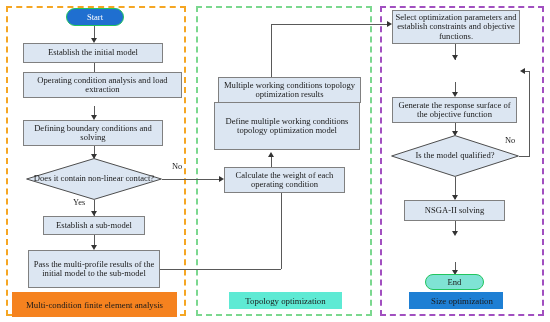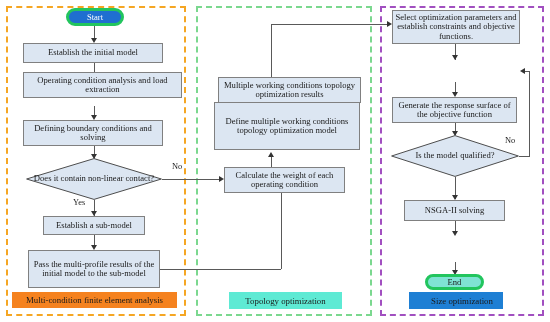--- a/index.html
+++ b/index.html
@@ -17,21 +17,21 @@
     position:absolute;box-sizing:border-box;
     background:#dce6f2;border:1px solid #808080;
     display:flex;align-items:center;justify-content:center;
     text-align:center;color:#1a1a1a;line-height:1.08;
     font-size:8.6px;padding:1px 2px;
   }
   .node.overflow{overflow:visible;}
   
   .term{
     position:absolute;box-sizing:border-box;
-    border:3px solid #22c55e;border-radius:999px;
+    border:1px solid #22c55e;border-radius:999px;
     display:flex;align-items:center;justify-content:center;
     text-align:center;font-size:8.6px;
   }
   .term.start{background:#1f6fd0;color:#ffffff;}
   .term.end{background:#7fe3d4;color:#1a1a1a;}
   
   .dec{position:absolute;}
   .dec svg{position:absolute;inset:0;}
   .dec .dectext{
     position:absolute;inset:0;display:flex;align-items:center;justify-content:center;
@@ -98,21 +98,21 @@
   <div class="node" style="left:43px;top:216px;width:102px;height:19px;">Establish a sub-model</div>
   <div class="ln lnv" style="left:94px;top:235px;height:12px;"></div>
   <div class="arw down" style="left:90.8px;top:245px;"></div>
 
   <div class="node" style="left:28px;top:250px;width:132px;height:38px;">Pass the multi-profile results of the initial model to the sub-model</div>
 
   <div class="ln lnh" style="left:160px;top:269px;width:121px;"></div>
   <div class="ln lnv" style="left:281px;top:186px;height:83px;"></div>
   <div class="arw up" style="left:277.8px;top:182px;"></div>
 
-  <div class="caption" style="left:12px;top:292px;width:165px;height:16px;background:#f5821f;">Multi-condition finite element analysis</div>
+  <div class="caption" style="left:12px;top:292px;width:165px;height:25px;background:#f5821f;">Multi-condition finite element analysis</div>
 
   <div class="node" style="left:218px;top:77px;width:143px;height:26px;">Multiple working conditions topology optimization results</div>
 
   <div class="ln lnv" style="left:271px;top:24px;height:53px;"></div>
   <div class="ln lnh" style="left:271px;top:24px;width:119px;"></div>
   <div class="arw right" style="left:387px;top:20.8px;"></div>
 
   <div class="ln lnv" style="left:271px;top:108px;height:11px;"></div>
   <div class="arw up" style="left:267.8px;top:104px;"></div>
 

